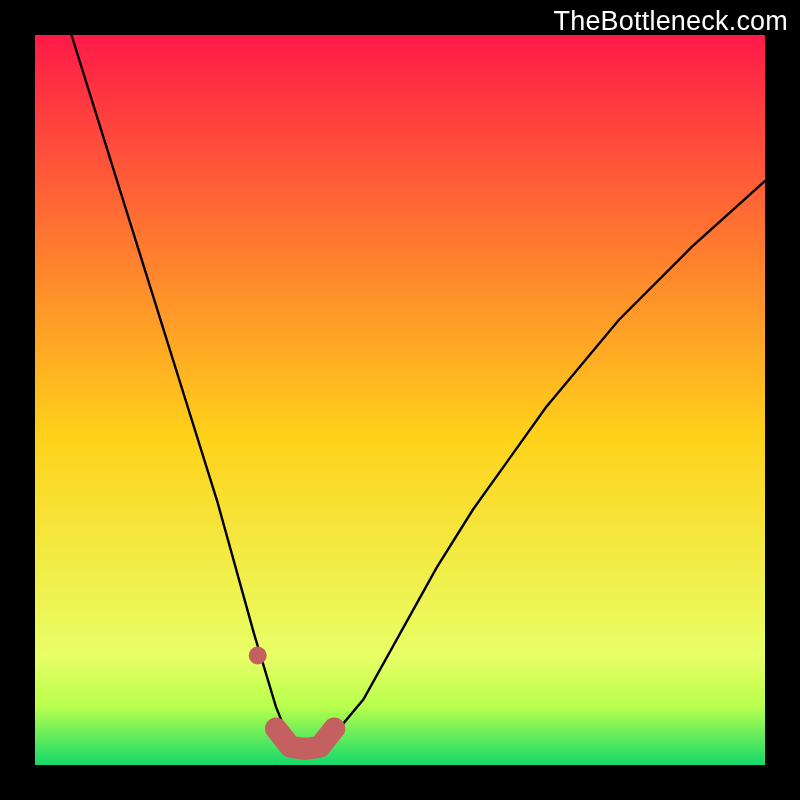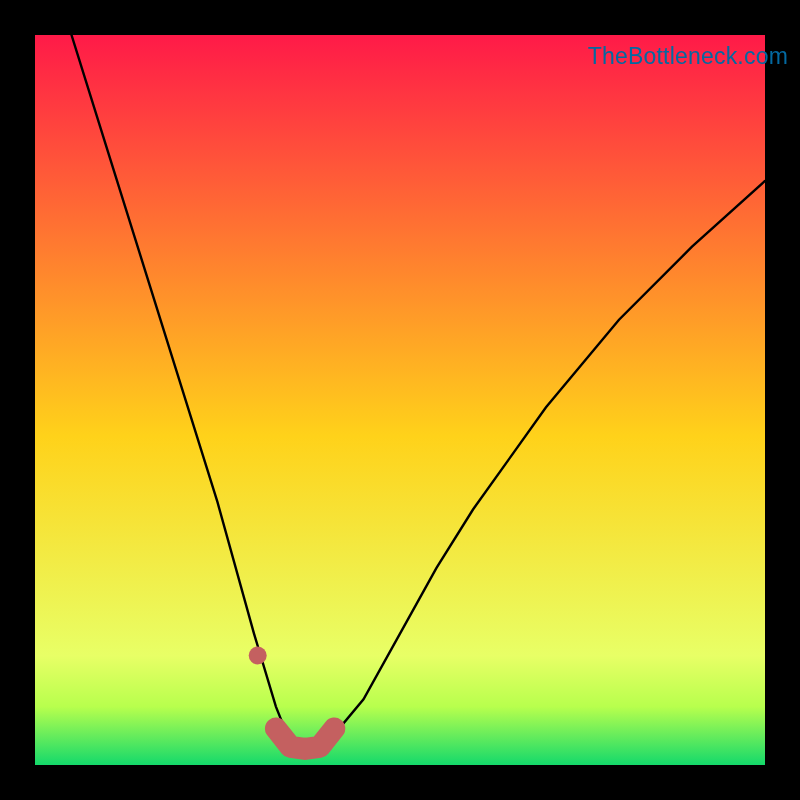--- a/index.html
+++ b/index.html
@@ -22,26 +22,25 @@
     left: 35px;
     top: 35px;
     width: 730px;
     height: 730px;
     overflow: hidden;
   }
   .watermark {
     position: absolute;
     top: 6px;
     right: 12px;
-    color: #0369a1;
-    font-size: 23px;
+    color: #ffffff;
+    font-size: 27px;
     font-weight: 500;
     letter-spacing: 0.2px;
     user-select: none;
-    margin-top: 37px;
   }
   svg { display: block; }
 </style>
 </head>
 <body>
 
 <div class="outer">
 
   <div class="plot-area">
     <svg id="chart-svg" viewBox="0 0 730 730" width="730" height="730">

